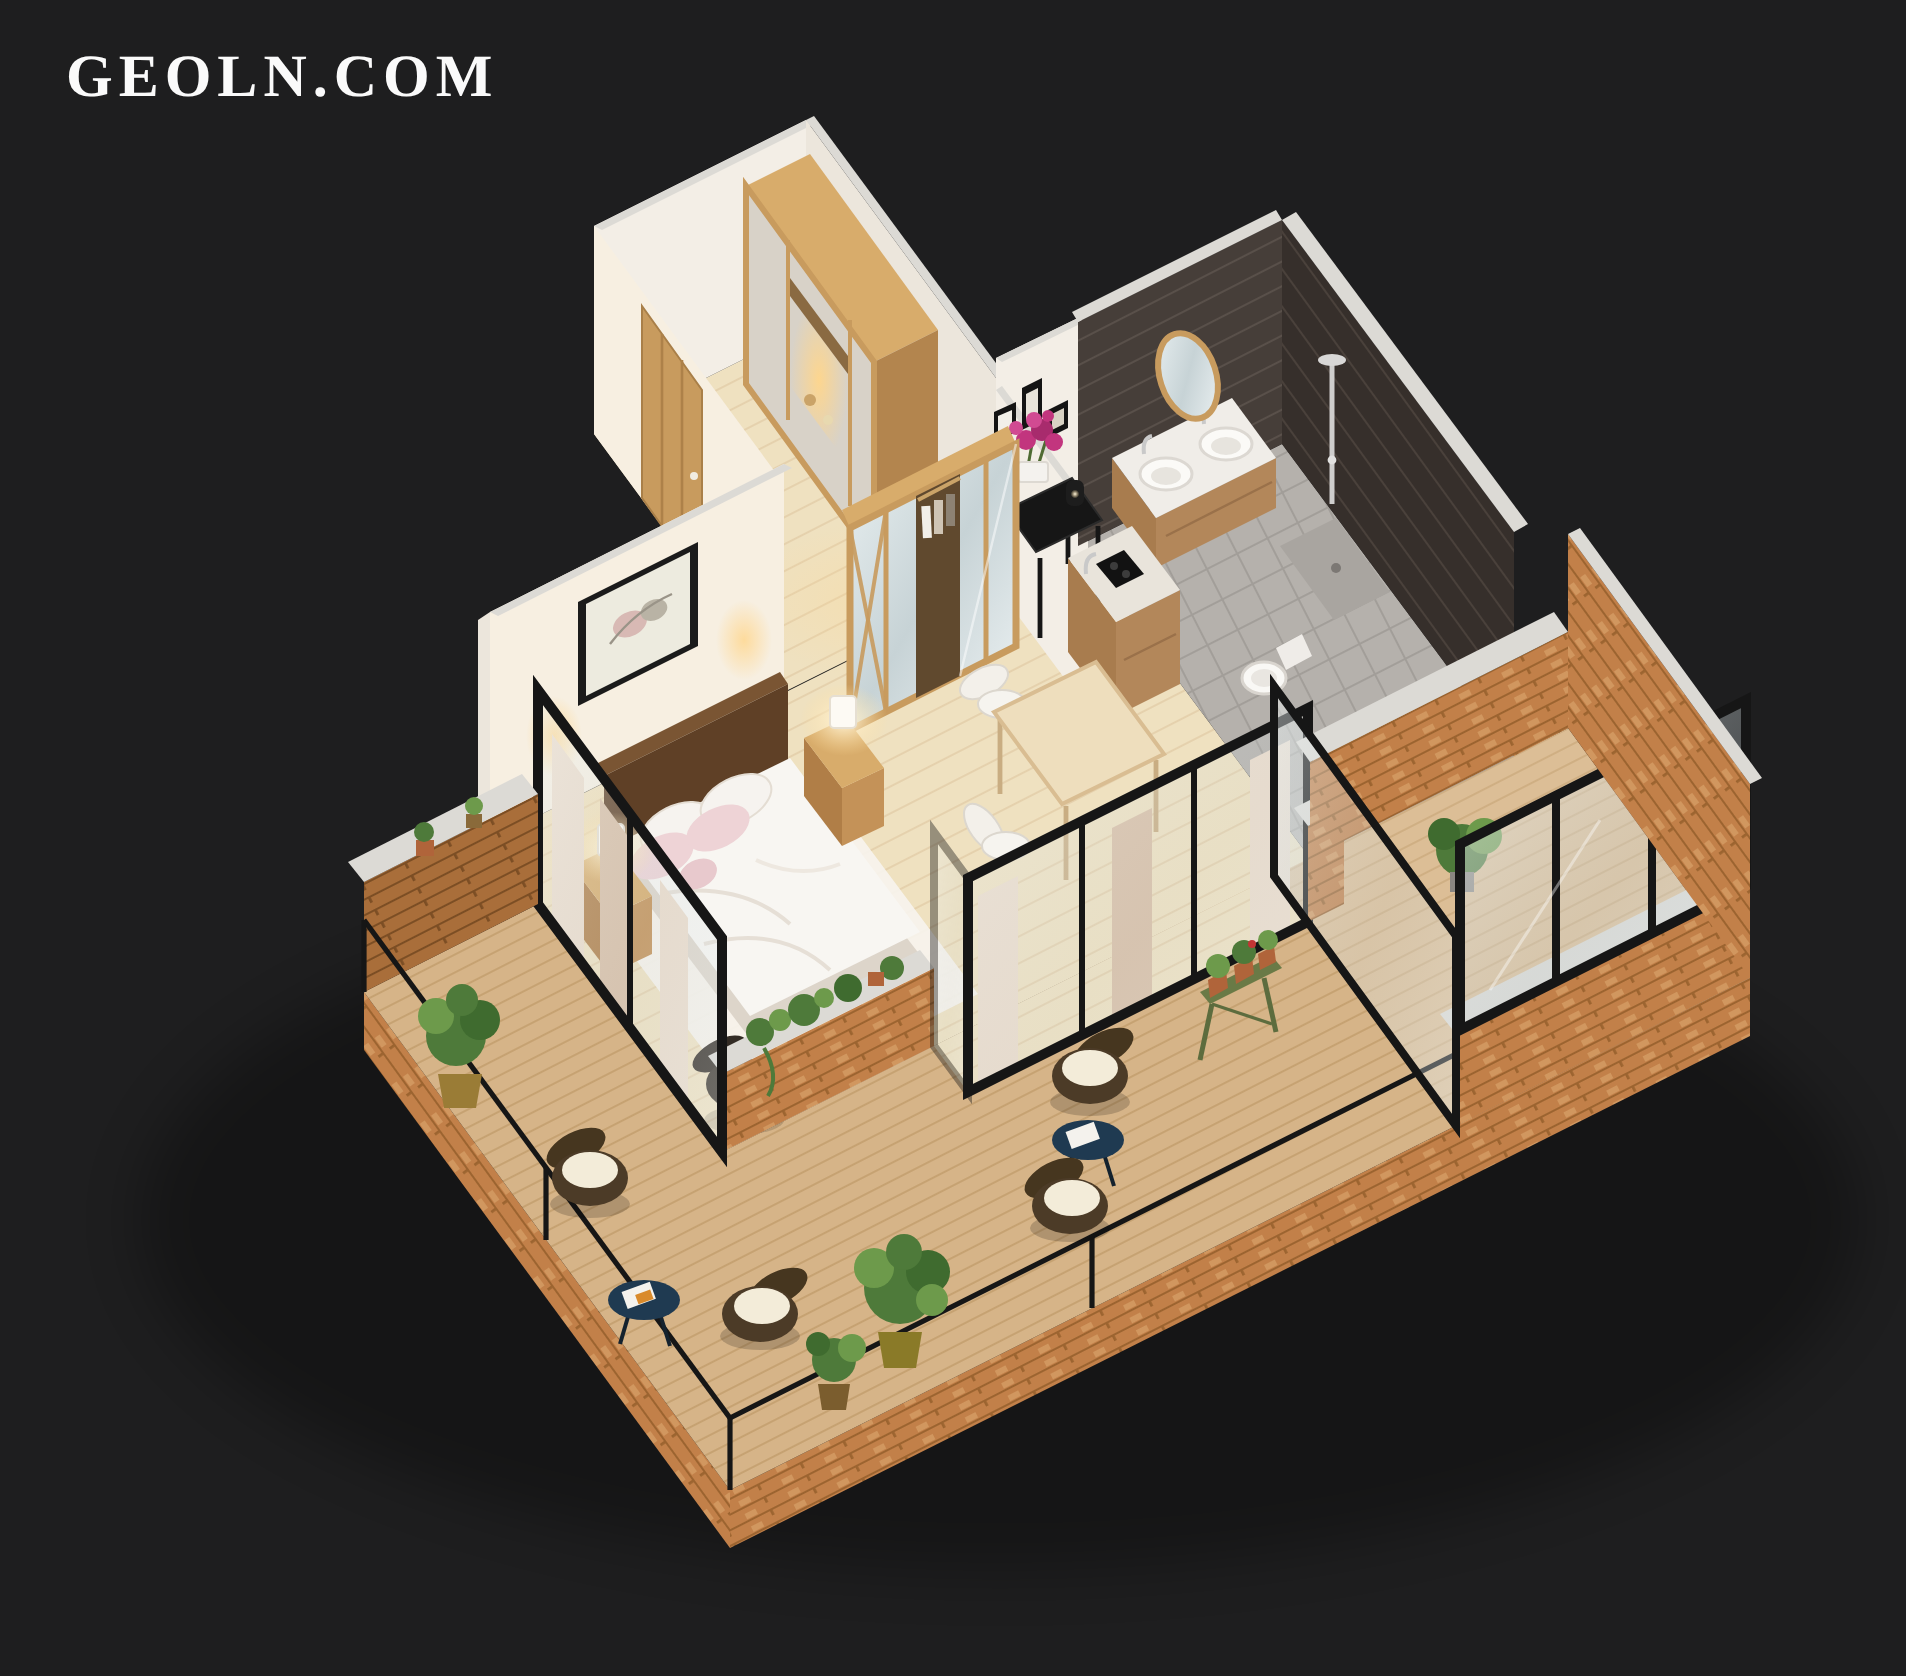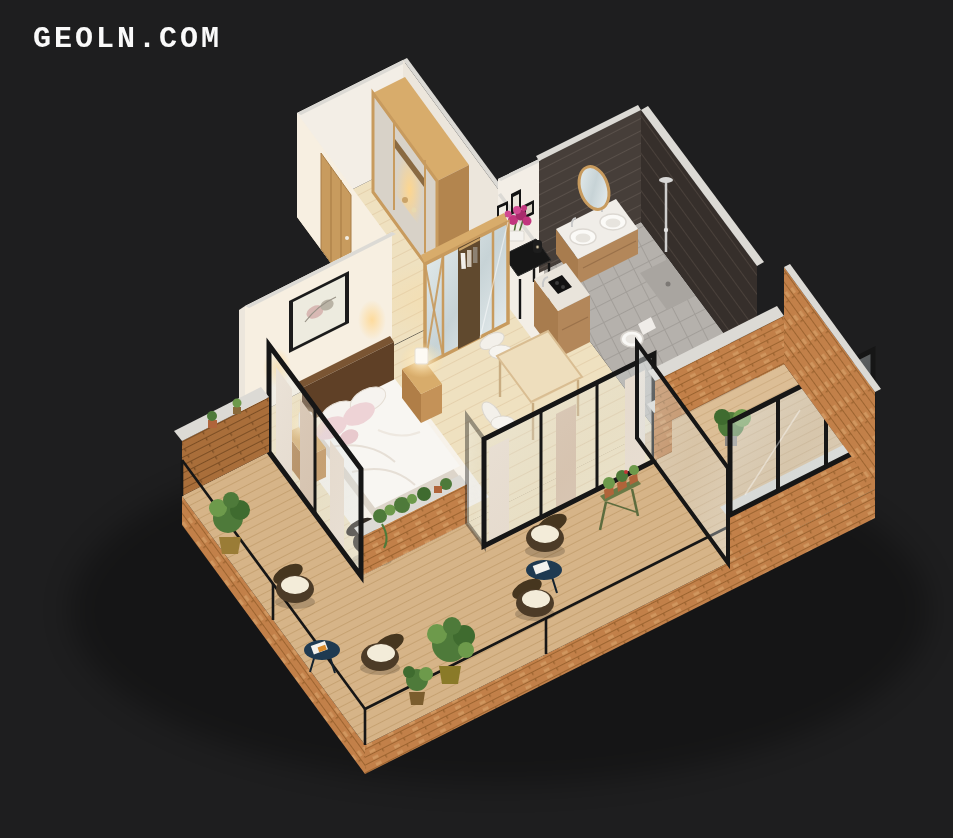--- a/index.html
+++ b/index.html
@@ -1,17 +1,17 @@
 <!DOCTYPE html>
 <html style="--bg: #1e1e1f; --logoColor: #fafafa; --wall: #f3eee6; --wallWarm: #f7efe1; --wallShade: #ece6dc; --cap: #dcdad5; --floorWood: #efe1c0; --floorLine: #dcc49c; --deckWood: #d6b488; --deckLine: #bf9a67; --brick: #c28049; --brickDark: #9c6430; --brickLight: #dfae76; --brickShadow: #a96e3a; --frameBlack: #161616; --curtain: #ecdccb; --curtainDark: #d9bfa6; --woodDark: #5f4026; --woodMid: #c89b5e; --woodLight: #d8ac6b; --darkTile: #463e39; --darkTile2: #362f2b; --bathFloor: #b5b1ac; --vanityWood: #b3875a; --white: #f8f6f2; --pillowPink: #eed3d6; --navy: #1f3a51; --green: #4e7a3a; --greenLight: #6d9a4b; --pot: #7b5d2e; --terracotta: #b0643a; --magenta: #c2357e; --glow: #ffd68c;"><head>
 <meta charset="utf-8">
 <style>
   html,body{margin:0;padding:0;background:var(--bg,#1e1e1f);}
   .stage{position:relative;width:953px;height:838px;overflow:hidden;background:var(--bg,#1e1e1f);
-         font-family:Liberation Mono, monospace;}
+         font-family:Liberation Serif, serif;}
   .logo{position:absolute;left:33px;top:22px;color:var(--logoColor,#fafafa);
         font-size:30px;font-weight:700;letter-spacing:3px;user-select:none;}
   svg{position:absolute;left:0;top:0;}
   .cap{fill:var(--cap);}
   .frame{stroke:var(--frameBlack);fill:none;}
 </style>
 </head>
 <body>
 
 <div class="stage">

